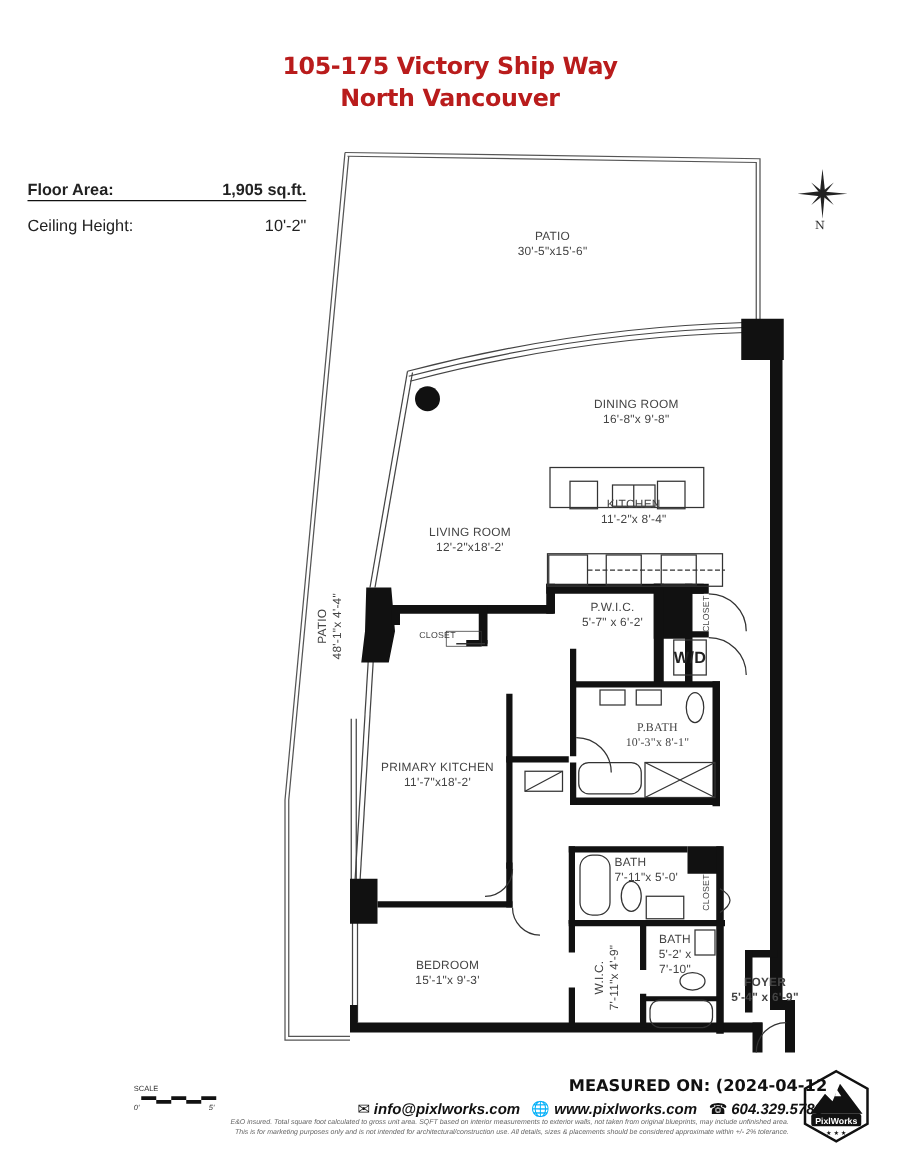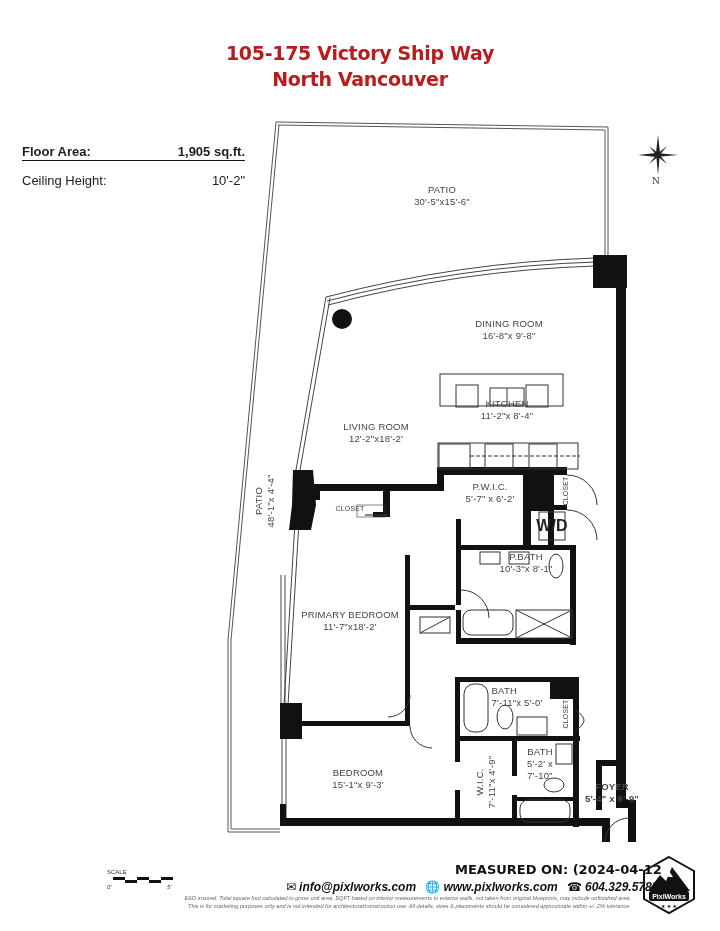--- a/index.html
+++ b/index.html
@@ -225,29 +225,29 @@
 <div class="lbl" style="left:350px; top:503px; font-size:7px;">
   <div>CLOSET</div>
 </div>
 <div class="lbl" style="left:490px; top:481px;">
   <div>P.W.I.C.</div>
   <div>5'-7" x 6'-2'</div>
 </div>
 <div class="lbl v" style="left:566px; top:485px; font-size:7px;">
   <div>CLOSET</div>
 </div>
-<div class="lbl" style="left:552px; top:520px; font-weight:bold; font-size:16px; color:#222;">
+<div class="lbl" style="left:552px; top:520px; font-weight:bold; font-size:13px; color:#222;">
   <div>W/D</div>
 </div>
-<div class="lbl" style="left:526px; top:551px;">
+<div class="lbl" style="left:526px; top:577px;font-family:Liberation Serif, serif;">
   <div>P.BATH</div>
   <div>10'-3"x 8'-1"</div>
 </div>
 <div class="lbl" style="left:350px; top:609px;">
-  <div>PRIMARY BEDROOM</div>
+  <div>PRIMARY KITCHEN</div>
   <div>11'-7"x18'-2'</div>
 </div>
 <div class="lbl" style="left:517px; top:685px; text-align:left;">
   <div>BATH</div>
   <div>7'-11"x 5'-0'</div>
 </div>
 <div class="lbl v" style="left:566px; top:708px; font-size:7px;">
   <div>CLOSET</div>
 </div>
 <div class="lbl" style="left:358px; top:767px;">

